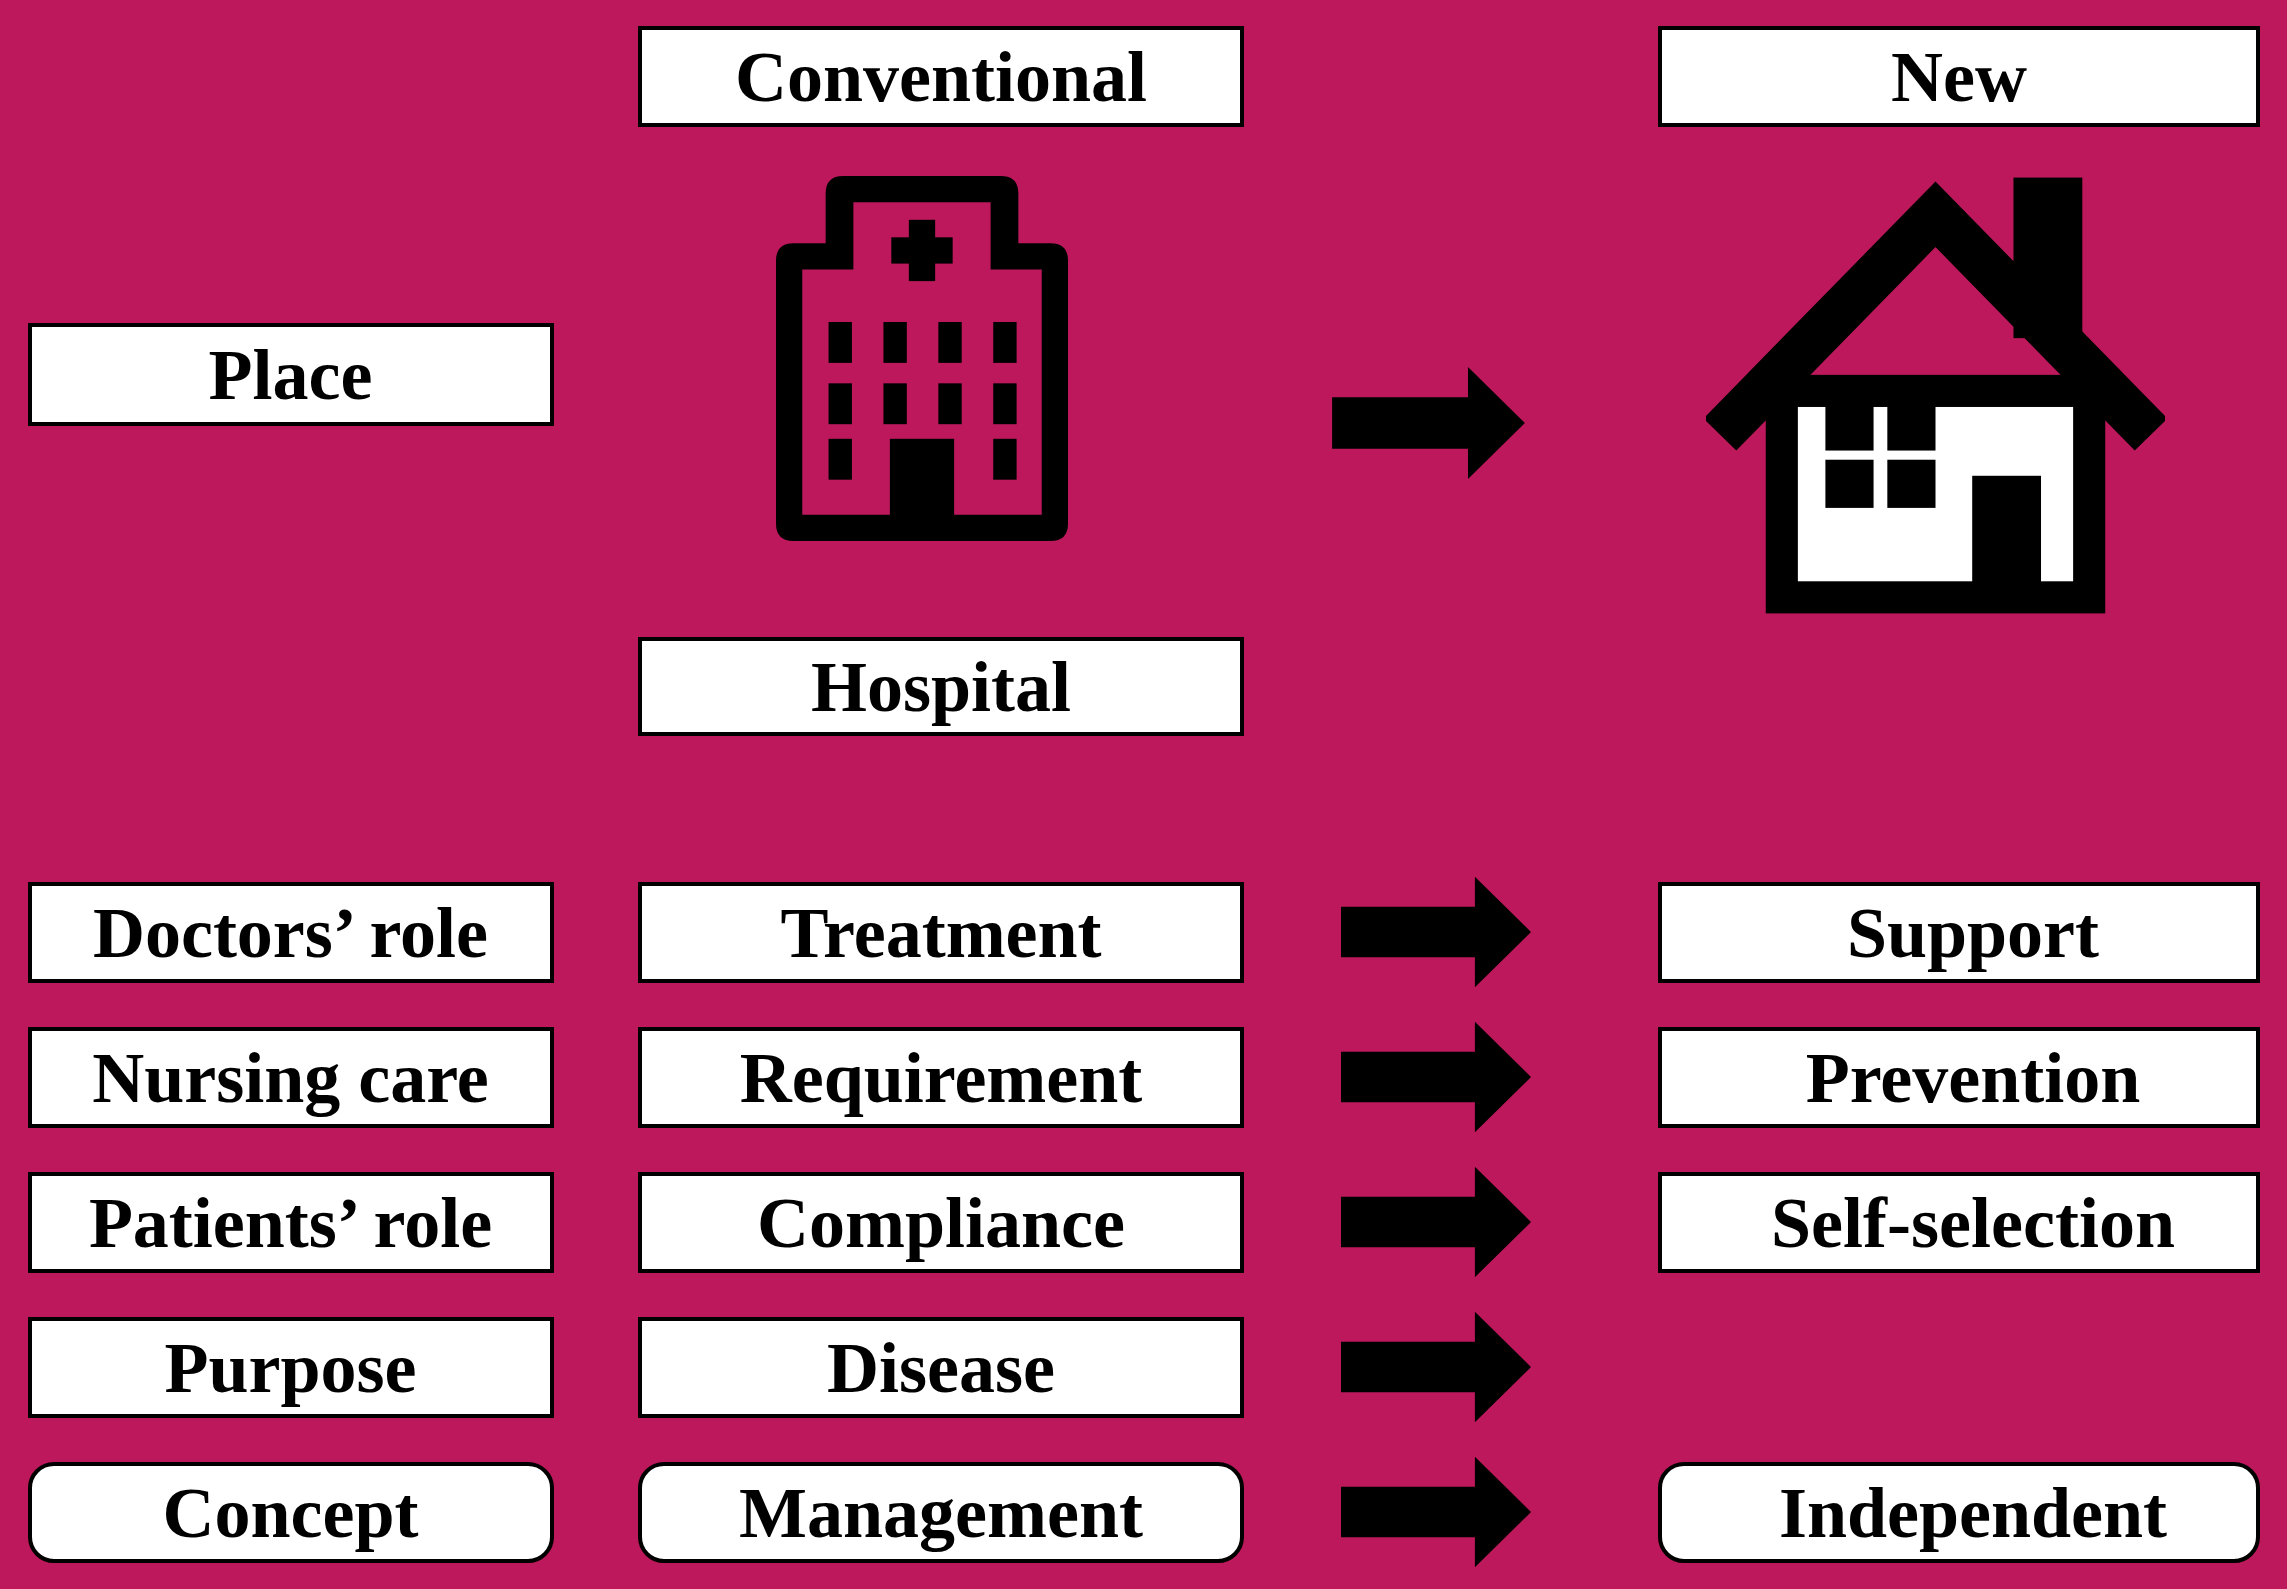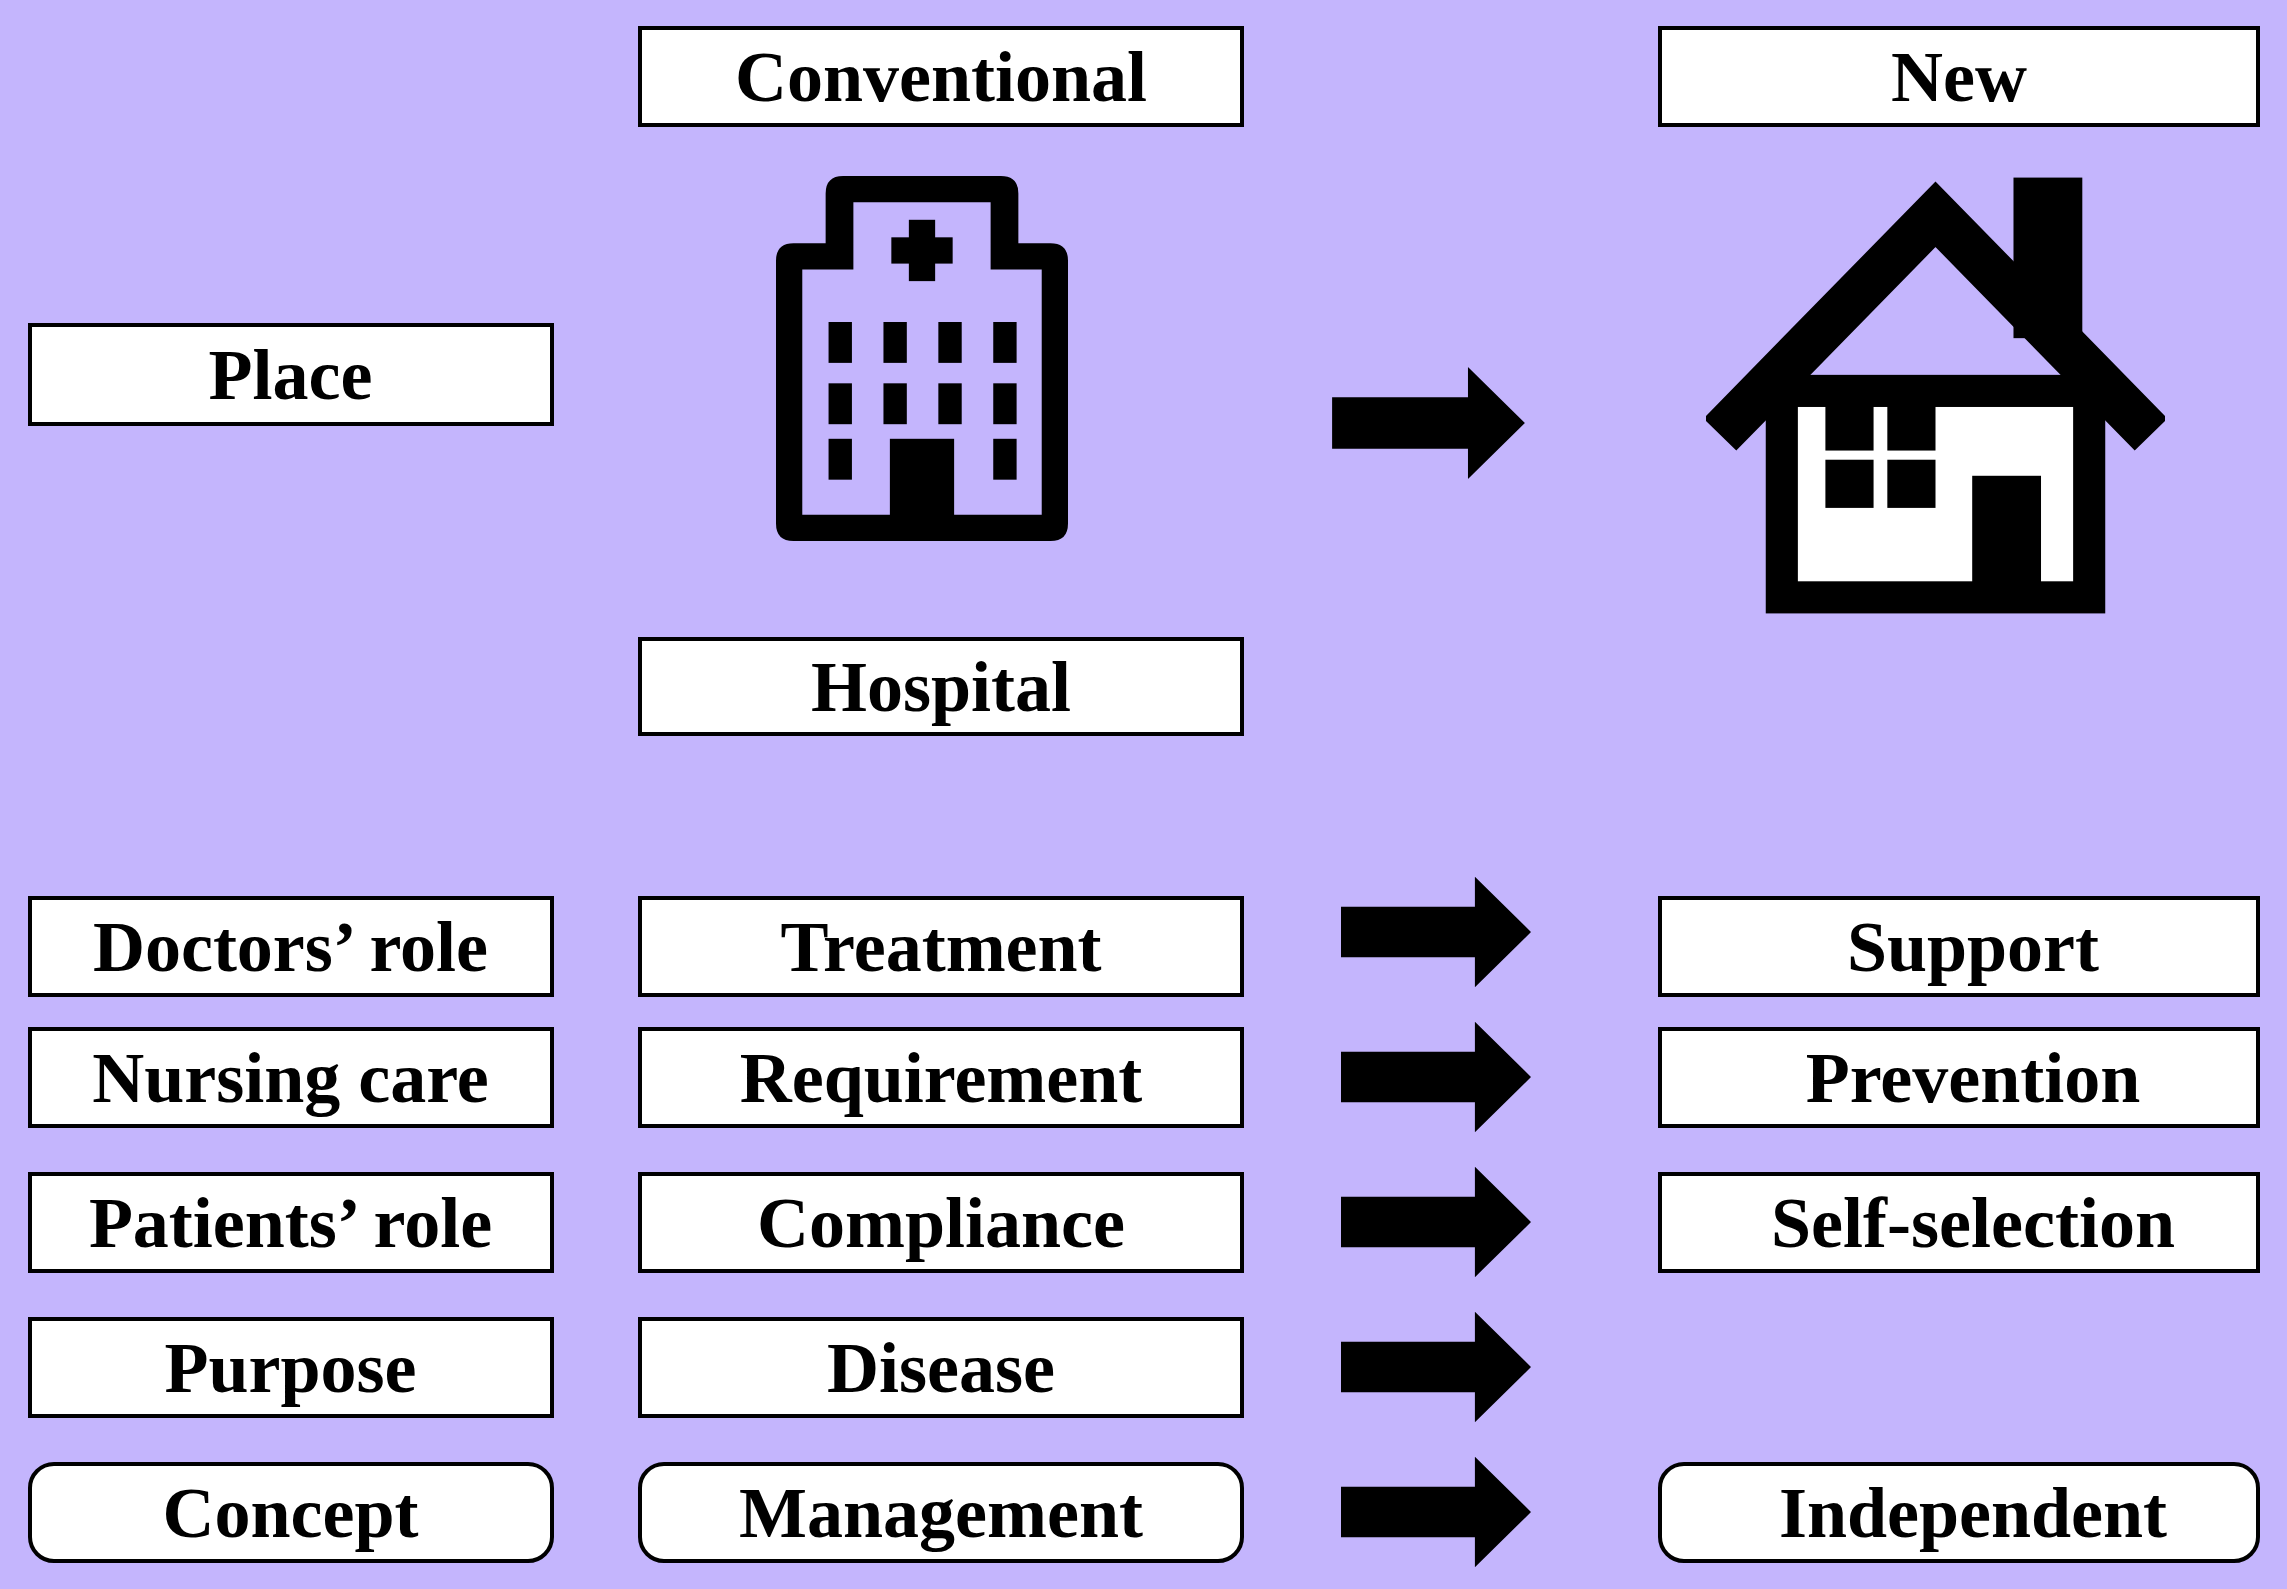--- a/index.html
+++ b/index.html
@@ -4,21 +4,21 @@
 <style>
   html, body {
     margin: 0;
     padding: 0;
     background: #ffffff;
   }
   .canvas {
     position: relative;
     width: 2288px;
     height: 1590px;
-    background: #c4b5fd;
+    background: #be185d;
     font-family: "Liberation Serif", "DejaVu Serif", serif;
     overflow: hidden;
   }
   .box {
     position: absolute;
     box-sizing: border-box;
     border: 4.6px solid #000000;
     background: #ffffff;
     color: #000000;
     font-weight: bold;
@@ -44,21 +44,21 @@
   .hospital-icon    { left: 776px;  top: 176px; width: 292px; height: 365px; }
   .home-icon        { left: 1706px; top: 173px; width: 459px; height: 445px; }
   .top-arrow        { left: 1332px; top: 367px; width: 193px; height: 112px; }
   .hospital-box     { left: 638px;  top: 637px; width: 606px; height: 99px; }
   .home-box         { left: 1664px; top: 641px; width: 597px; height: 99px; }
   
   .col-left  { left: 27.5px;   width: 526px; height: 101px; }
   .col-mid   { left: 638px;  width: 606px; height: 101px; }
   .col-right { left: 1658px; width: 602px; height: 101px; padding-left: 28px; }
   .row-arrow { left: 1341px; width: 190px; height: 112px; }
-  .r0 { top: 882px; margin-top: 14px; }  .r0a { top: 876px; }
+  .r0 { top: 882px; }  .r0a { top: 876px; }
   .r1 { top: 1027px; } .r1a { top: 1021px; }
   .r2 { top: 1172px; } .r2a { top: 1166px; }
   .r3 { top: 1317px; } .r3a { top: 1311px; }
   .r4 { top: 1462px; border-radius: 26px; } .r4a { top: 1456px; }
 </style>
 </head>
 <body>
 
 <div class="canvas">
 

